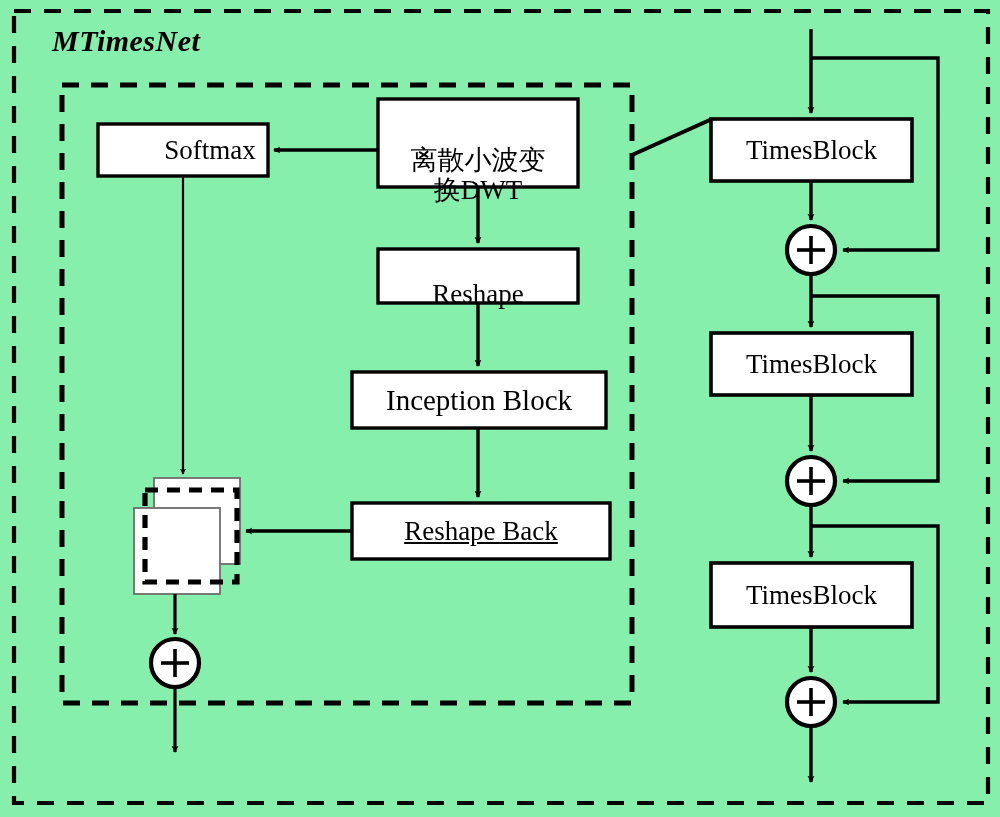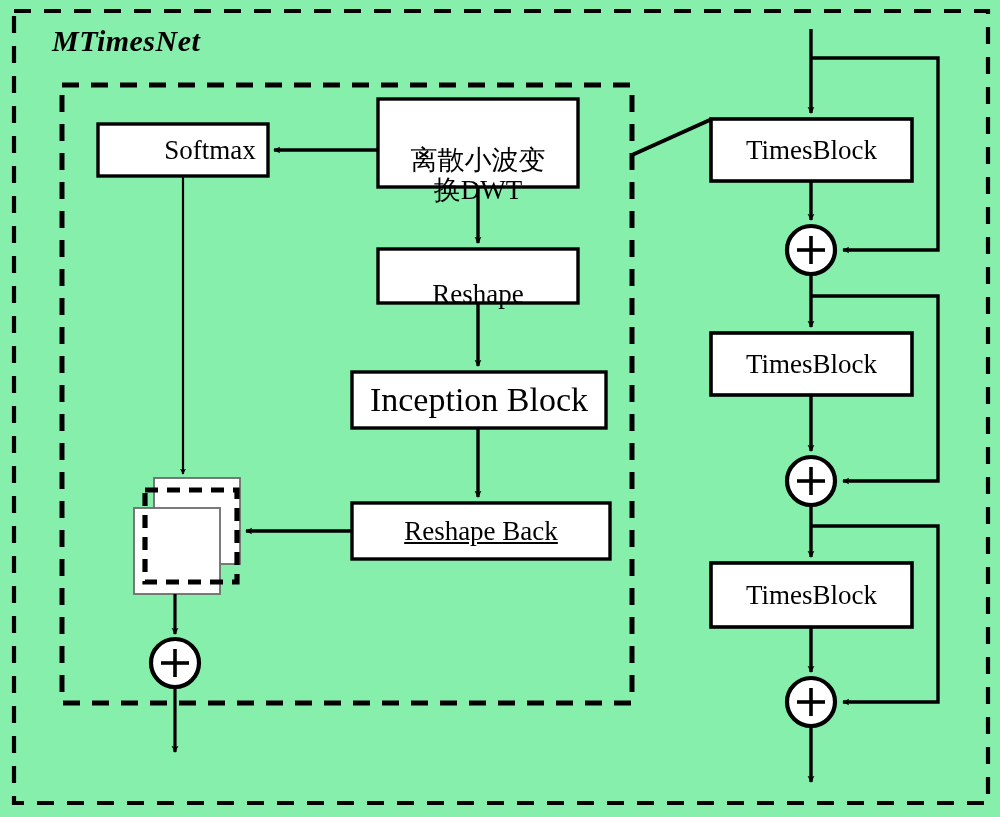--- a/index.html
+++ b/index.html
@@ -120,21 +120,21 @@
 
   <div class="boxlbl" style="left:98px;top:124px;width:170px;height:52px;font-size:27px;margin-left:27px;">Softmax</div>
 
   <div class="boxlbl" style="left:378px;top:99px;width:200px;height:88px;font-size:27px;flex-direction:column;margin-top:32px;">
     <span>离散小波变</span>
     <span>换DWT</span>
   </div>
 
   <div class="boxlbl" style="left:378px;top:249px;width:200px;height:54px;font-size:27px;margin-top:18px;">Reshape</div>
 
-  <div class="boxlbl" style="left:352px;top:372px;width:254px;height:56px;font-size:34px;">Inception Block</div>
+  <div class="boxlbl" style="left:352px;top:372px;width:254px;height:56px;font-size:29px;">Inception Block</div>
 
   <div class="boxlbl" style="left:352px;top:503px;width:258px;height:56px;font-size:27px;text-decoration:underline;">Reshape Back</div>
 
   <div class="boxlbl" style="left:711px;top:119px;width:201px;height:62px;font-size:27px;">TimesBlock</div>
 
   <div class="boxlbl" style="left:711px;top:333px;width:201px;height:62px;font-size:27px;">TimesBlock</div>
 
   <div class="boxlbl" style="left:711px;top:563px;width:201px;height:64px;font-size:27px;">TimesBlock</div>
 
   <span class="plus-lbl">+</span>

